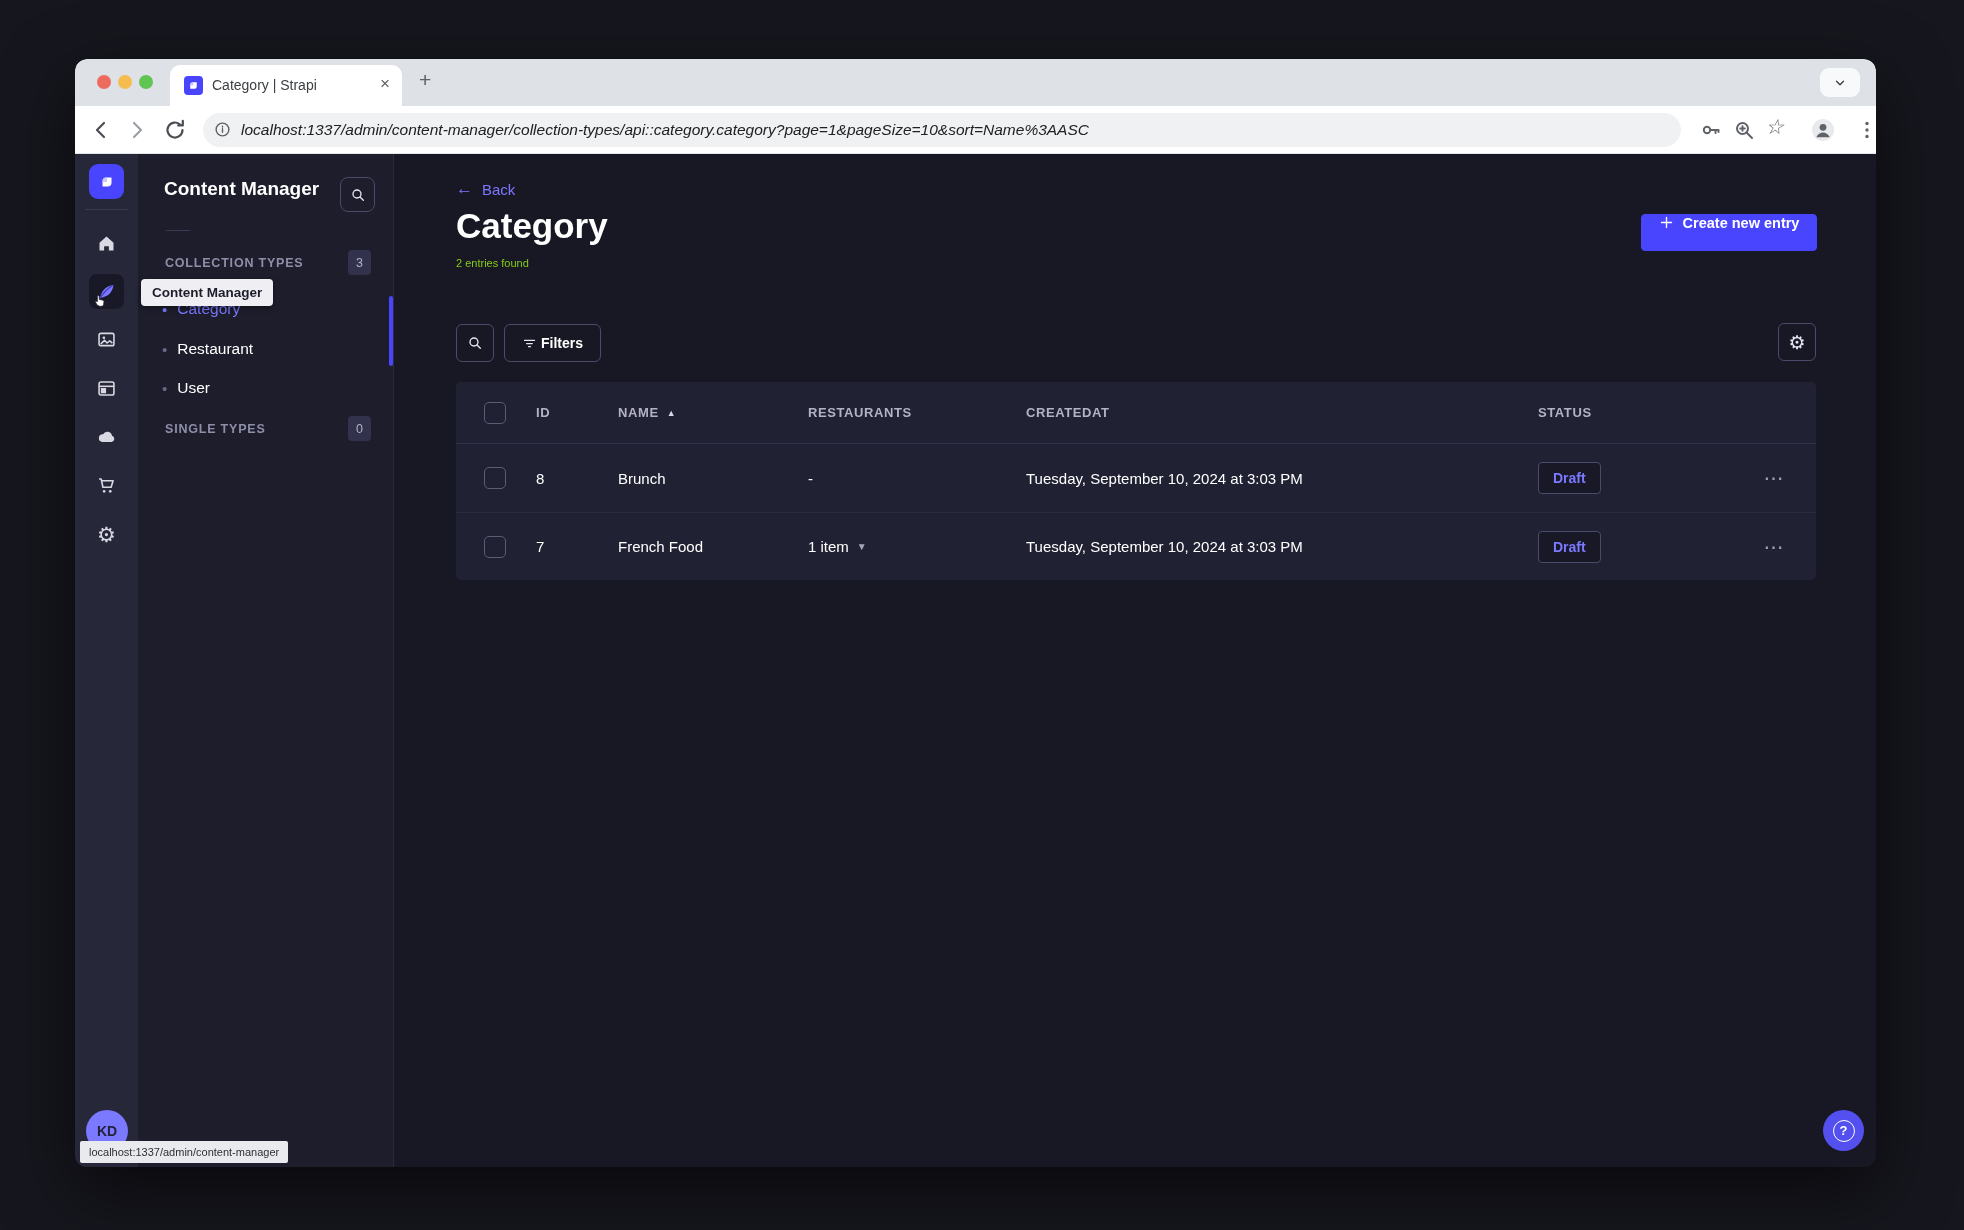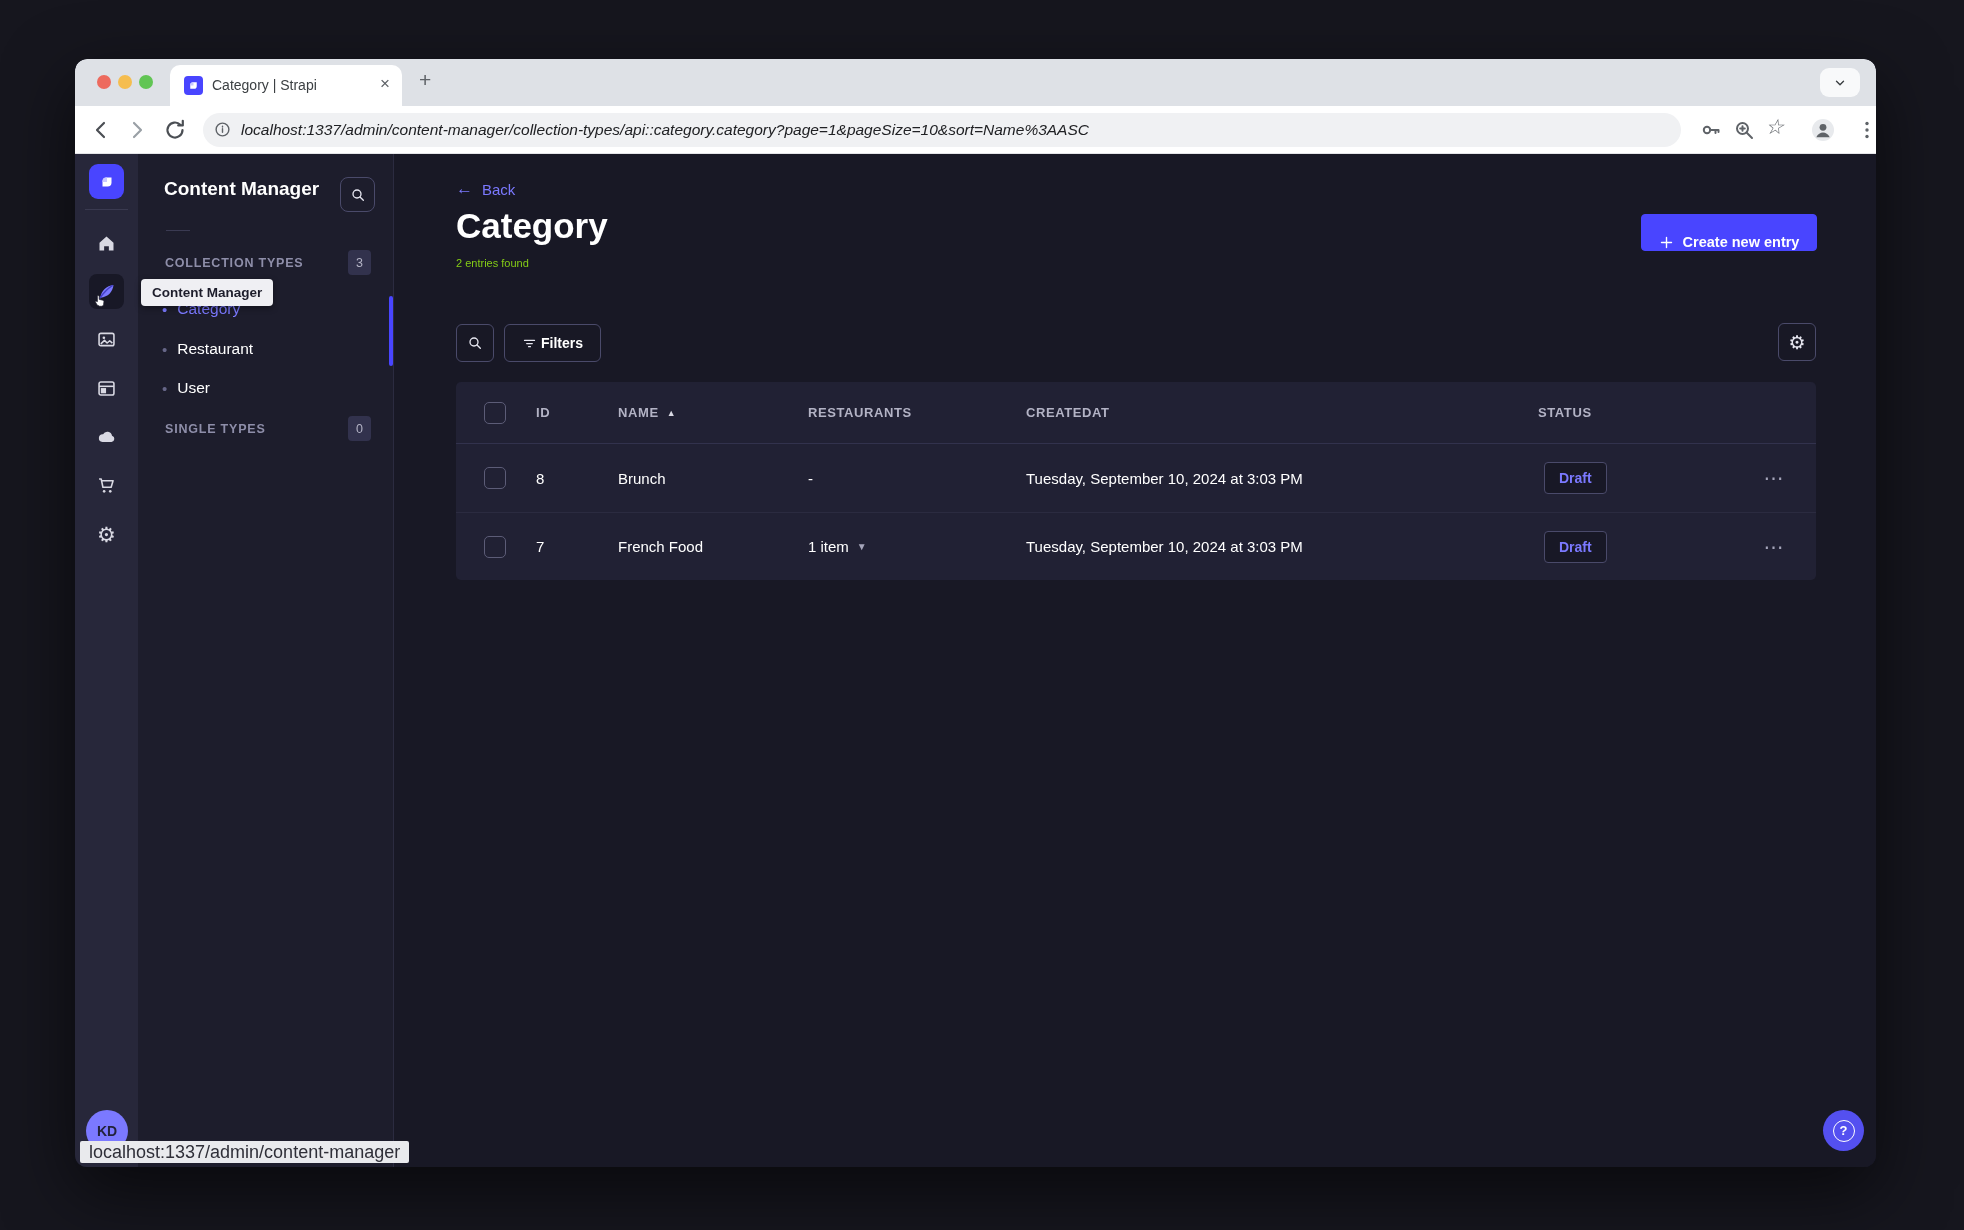--- a/index.html
+++ b/index.html
@@ -65,50 +65,50 @@
   .cursor-hand { position:absolute; left:16px; top:136px; z-index:31; }
 
   
   .content { position:absolute; left:320px; top:0; right:0; bottom:0; background:#181825; }
   .back { position:absolute; left:61px; top:25px; display:flex; align-items:center; gap:9px;
           font-size:15px; color:#7b79ff; }
   .back .arr { font-size:17px; }
   .page-title { position:absolute; left:61px; top:52px; font-size:35px; font-weight:700; color:#ffffff; }
   .subtitle { position:absolute; left:61px; top:103px; font-size:11px; color:#84cc16; }
   .create-btn { position:absolute; left:1246px; top:60px; width:176px; height:37px; background:#4945ff; border:1px solid #4945ff;
-                border-radius:4px; display:flex; align-items:flex-end; justify-content:center; gap:9px;
+                border-radius:4px; display:flex; align-items:flex-start; justify-content:center; gap:9px;
                 color:#ffffff; font-size:14.5px; font-weight:700; }
   .sq-btn { position:absolute; top:170px; width:38px; height:38px; border:1px solid #4a4a6a; border-radius:6px;
             display:flex; align-items:center; justify-content:center; }
   .filters-btn { position:absolute; left:109px; top:170px; height:38px; padding:0 17px; border:1px solid #4a4a6a; border-radius:6px;
                  display:flex; align-items:center; gap:4px; color:#ffffff; font-size:14px; font-weight:700; }
 
   .card { position:absolute; left:61px; top:228px; width:1360px; background:#212134; border-radius:5px; overflow:hidden; }
   .trow { display:grid; grid-template-columns:64px 82px 190px 218px 512px 210px 1fr; align-items:center; }
   .thead { height:62px; border-bottom:1px solid #32324d; }
   .tr { height:68px; }
   .tr + .tr { border-top:1px solid #2b2b40; }
   .tcell { padding-left:16px; }
   .cbcell { padding-left:28px; }
   .th { font-size:13px; font-weight:700; color:#b3b3c5; letter-spacing:.6px; display:flex; align-items:center; gap:8px; }
   .sort { font-size:9px; color:#d9d9e3; }
   .td { font-size:15px; color:#ffffff; display:flex; align-items:center; gap:8px; }
   .caret { font-size:10px; color:#a5a5ba; }
   .checkbox { width:22px; height:22px; border:1.5px solid #5c5c77; border-radius:5px; background:transparent; }
   .badge-draft { display:inline-flex; align-items:center; justify-content:center; height:32px; padding:0 14px;
-                 background:#181826; border:1px solid #4a4a6a; border-radius:4px; color:#7b79ff; font-size:14px; font-weight:700;margin-left:6px; }
+                 background:#181826; border:1px solid #4a4a6a; border-radius:4px; color:#7b79ff; font-size:14px; font-weight:700; }
   .dots { text-align:center; font-size:20px; color:#a5a5ba; letter-spacing:1px; }
 
   .fab { position:absolute; right:12px; bottom:16px; width:41px; height:41px; border-radius:50%; background:#5450f0;
          display:flex; align-items:center; justify-content:center; }
   .fab .qring { width:22px; height:22px; border:1.6px solid #fff; border-radius:50%; display:flex; align-items:center;
                 justify-content:center; font-size:13px; font-weight:700; color:#fff; }
 
   .statusbar { position:absolute; left:5px; bottom:4px; height:22px; padding:0 9px; background:#e9eaed; color:#2f2f38;
-               font-size:18px; display:flex; align-items:center; border-radius:2px; z-index:40;margin-top:36px; }
+               font-size:11px; display:flex; align-items:center; border-radius:2px; z-index:40;margin-top:36px; }
 </style>
 </head>
 <body>
 
 <div class="window">
 
   <div class="tabbar">
     <span class="light l-red"></span>
     <span class="light l-yellow"></span>
     <span class="light l-green"></span>

